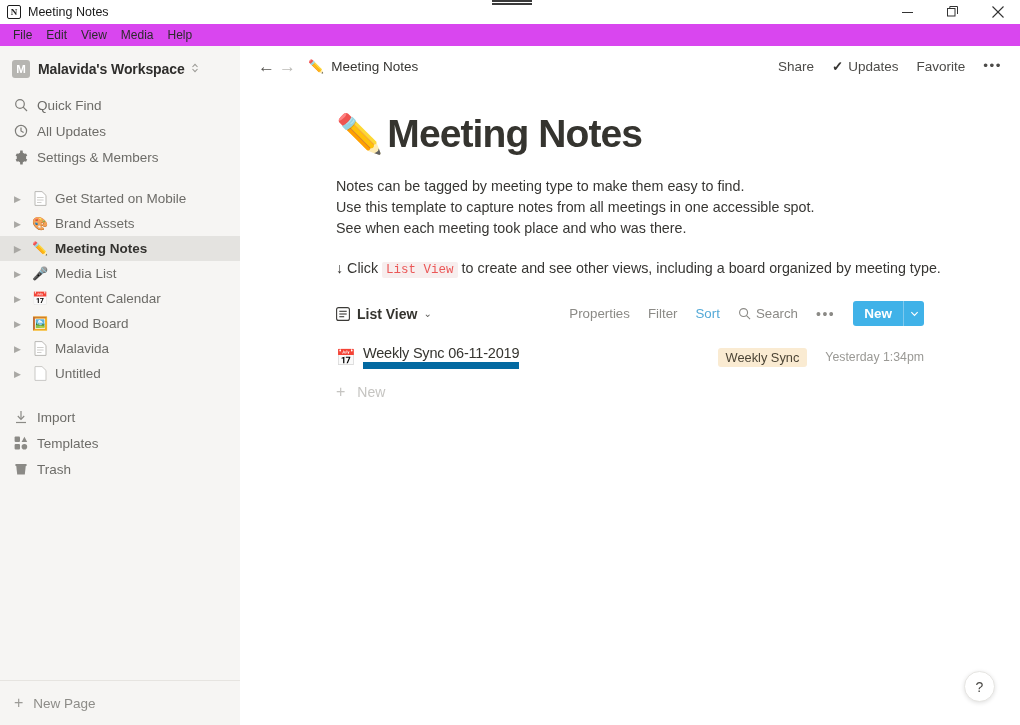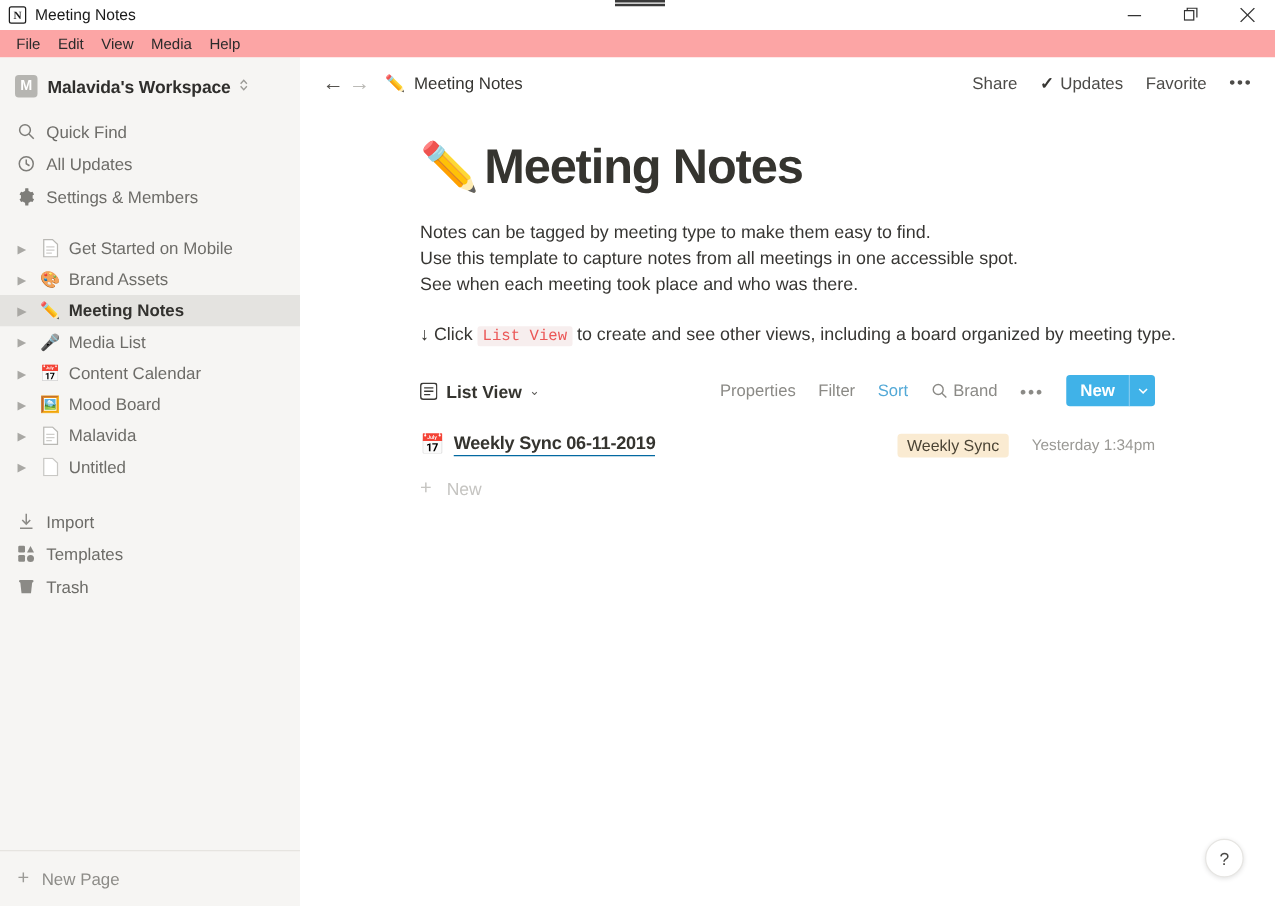--- a/index.html
+++ b/index.html
@@ -35,21 +35,21 @@
   .winbtn {
     width: 45px; height: 24px; display: flex; align-items: center; justify-content: center;
     color: #333;
   }
   .winbtn svg { display: block; }
 
   
   .menubar {
     position: absolute; top: 24px; left: 0; width: 1020px; height: 22px;
     display: flex; align-items: center; padding-left: 6px;
-    background: #fca5a5;
+    background: #d946ef;
   }
   .menuitem {
     font-size: 12px; color: #2b2b2b; padding: 2px 7px;
   }
 
   
   .sidebar {
     position: absolute; top: 46px; left: 0; width: 240px; height: 679px;
     background: #f6f5f3;
     font-size: 13.5px; color: #5f5e5b;
@@ -163,22 +163,22 @@
   .newbtn .cv {
     display: flex; align-items: center; justify-content: center; width: 20px;
     color: #fff; font-size: 10px;
   }
 
   .dbrow {
     margin-top: 18px; display: flex; align-items: center; height: 26px; padding-right: 96px;
   }
   .dbrow .rico { width: 18px; margin-right: 9px; display: flex; align-items: center; }
   .dbrow .rtitle {
-    font-size: 14.5px; color: #35342f; font-weight: bold;
-    border-bottom: 1px solid #0369a1; padding-bottom: 1px; letter-spacing: -.2px;
+    font-size: 14.5px; color: #35342f; font-weight: normal;
+    border-bottom: 7px solid #0369a1; padding-bottom: 1px; letter-spacing: -.2px;
   }
   .dbrow .rmeta { margin-left: auto; display: flex; align-items: center; }
   .tag {
     background: #faebd2; color: #4b4435; font-size: 12.8px;
     padding: 2px 8px; border-radius: 3px;
   }
   .rtime { font-size: 12.3px; color: #9a9995; margin-left: 18px; }
 
   .newrow {
     margin-top: 10px; display: flex; align-items: center; height: 24px;
@@ -440,21 +440,21 @@
         <span class="tba">Properties</span>
         <span class="tba">Filter</span>
         <span class="tba active">Sort</span>
         <span class="tba">
           <span class="sico">
             <svg width="13" height="13" viewBox="0 0 14 14">
               <circle cx="6" cy="6" r="4.3" fill="none" stroke="#8b8a86" stroke-width="1.2"></circle>
               <line x1="9.2" y1="9.2" x2="13" y2="13" stroke="#8b8a86" stroke-width="1.2"></line>
             </svg>
           </span>
-          <span>Brand</span>
+          <span>Search</span>
         </span>
         <span class="tdots">•••</span>
 
         <div class="newbtn">
           <span class="lbl">New</span>
           <span class="sep"></span>
           <span class="cv">
             <svg width="9" height="9" viewBox="0 0 10 10">
                 <polyline points="1.5,3.5 5,7 8.5,3.5" fill="none" stroke="#fff" stroke-width="1.3"></polyline>
               </svg>

